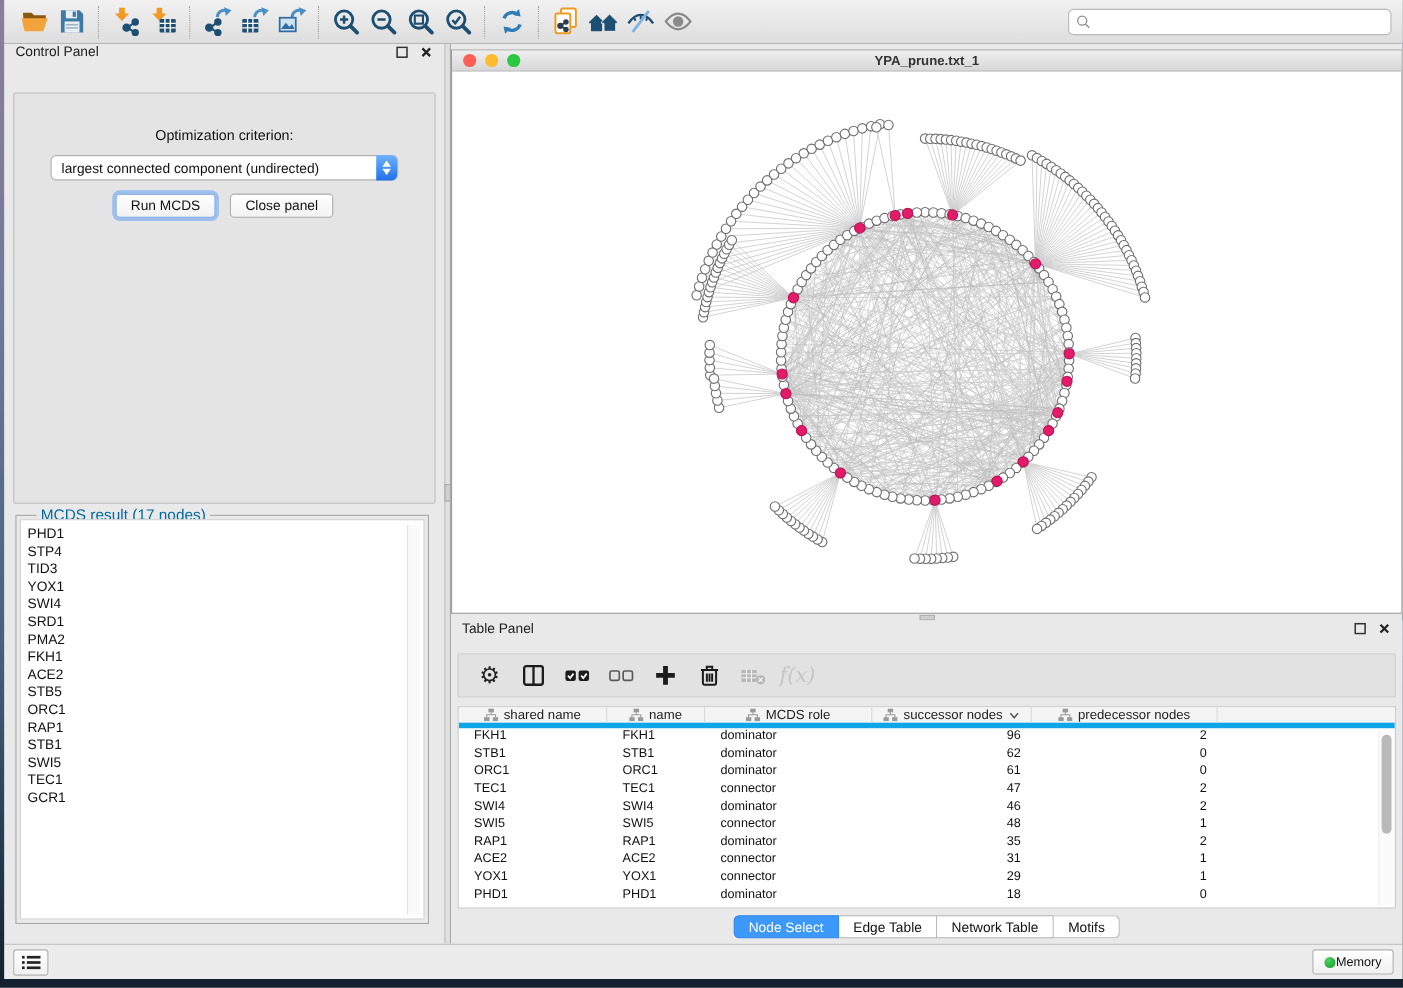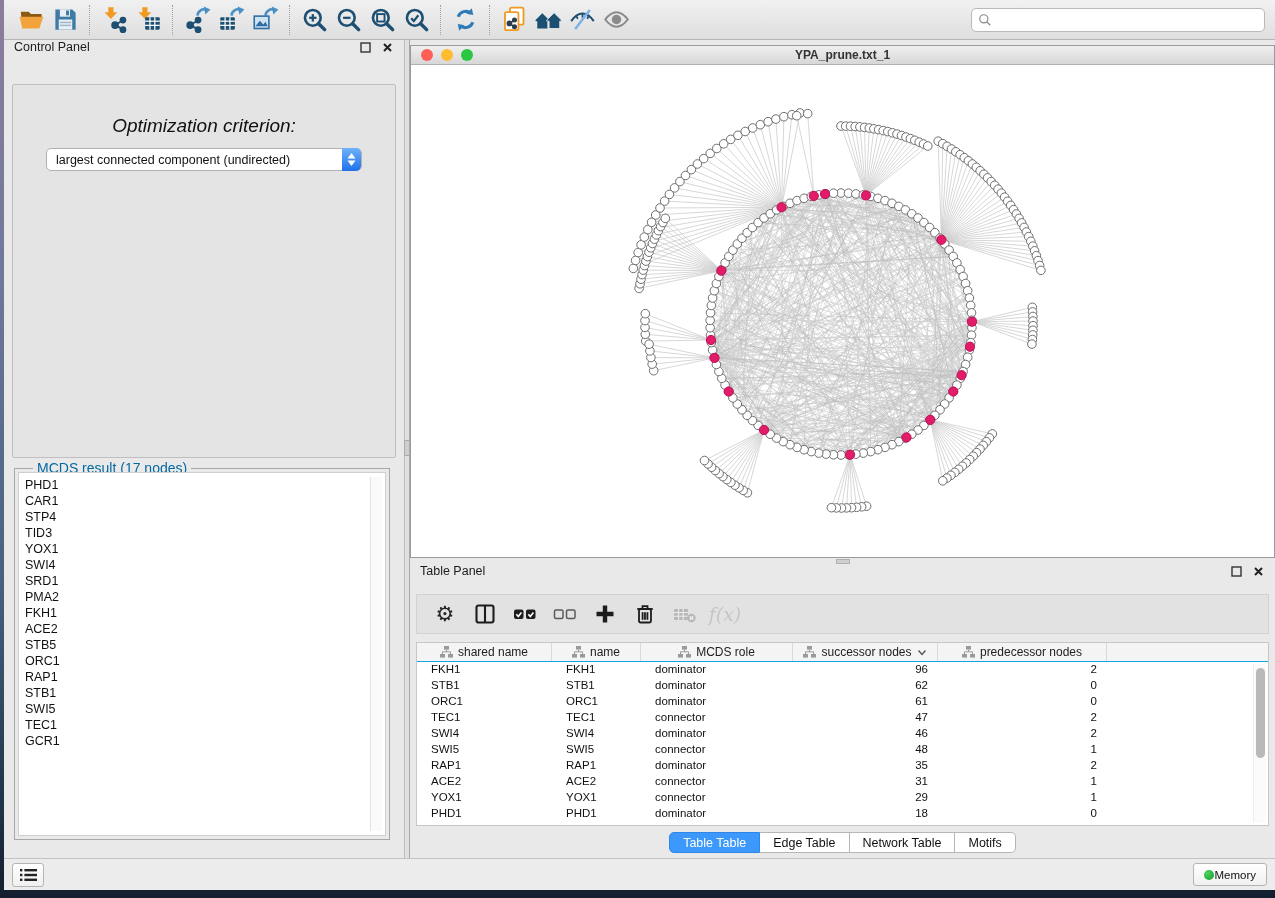--- a/index.html
+++ b/index.html
@@ -25,21 +25,21 @@
   .panel-head .sp { flex:1; }
   .mini-ic { width:14px; height:14px; display:flex; align-items:center; justify-content:center; margin-left:8px; }
   .cp-tabs { position:absolute; left:0; top:33px; width:100%; display:flex; justify-content:center; z-index:2; }
   .seg { height:21px; padding:0 13px; background:#fff; border:1px solid #b6b6b6; border-left:none;
     font-size:12.5px; display:flex; align-items:center; color:#111; }
   .seg:first-child { border-left:1px solid #b6b6b6; border-radius:5px 0 0 5px; }
   .seg:last-child { border-radius:0 5px 5px 0; }
   .seg.active { background:#3c99fb; border-color:#2f86e8; color:#fff; }
   .cp-sub { position:absolute; left:8px; right:8px; top:44px; height:374px;
     background:#e4e4e4; border:1px solid #bfbfbf; border-radius:2px; }
-  .opt-label { margin-top:30px; text-align:center; font-size:19px; color:#111;font-style:italic; }
+  .opt-label { margin-top:30px; text-align:center; font-size:13px; color:#111; }
   .combo { margin:11px auto 0; width:316px; height:23px; background:#fff; border:1px solid #b2b2b2;
     border-radius:5px; display:flex; align-items:center; font-size:12.5px; color:#111; padding-left:9px; position:relative; }
   .combo .cap { position:absolute; right:0; top:-1px; width:19px; height:23px; border-radius:0 5px 5px 0;
     background:linear-gradient(#6fb1fb,#2071ea); display:flex; flex-direction:column; align-items:center; justify-content:center; gap:1px; }
   .btn-row { margin-top:12px; display:flex; justify-content:center; gap:13px; }
   .mac-btn { height:22px; padding:0 13px; background:linear-gradient(#ffffff,#f2f2f2); border:1px solid #adadad;
     border-radius:4px; font-size:12.5px; color:#111; display:flex; align-items:center; }
   .mac-btn.focusring { box-shadow:0 0 0 3px rgba(98,158,248,.55); border-color:#7aa8e8; }
   .groupbox { position:absolute; left:10px; right:14px; top:428px; height:372px; border:1px solid #a8a8a8; }
   .legend { position:absolute; top:-9px; left:18px; background:#e9e9e9; padding:0 4px; font-size:14px; color:#0369a1; }
@@ -66,21 +66,21 @@
 
   
   .tp { position:absolute; left:0; top:524px; width:865px; height:294px; background:#e9e9e9; }
   .tp-toolbar { position:absolute; left:6px; right:6px; top:30px; height:40px; background:#e2e2e2;
     border:1px solid #d2d2d2; display:flex; align-items:center; padding:0 10px; gap:4px; }
   .tpbtn { width:36px; height:32px; display:flex; align-items:center; justify-content:center; }
   .tpbtn.disabled { opacity:.5; }
   .fx { font-family:"DejaVu Serif", serif; font-style:italic; font-size:19px; color:#a9a9a9; }
   .gearchar { font-family:"DejaVu Sans", sans-serif; font-size:21px; color:#252525; line-height:1; }
   .tbl { position:absolute; left:6px; right:6px; top:78px; height:184px; background:#fff; border:1px solid #c7c7c7; overflow:hidden; }
-  .thead { display:flex; height:19px; border-bottom:1px solid #0ea5e9; background:#f4f4f4; }
+  .thead { display:flex; height:19px; border-bottom:5px solid #0ea5e9; background:#f4f4f4; }
   .th { display:flex; align-items:center; justify-content:center; gap:5px; font-size:12px; color:#222;
     border-right:1px solid #d9d9d9; height:100%; }
   .trow { display:flex; height:16px; }
   .td { font-size:11.5px; color:#111; padding:1px 0 0 14px; white-space:nowrap; overflow:hidden; }
   .td.num { text-align:right; padding:1px 10px 0 0; }
   .vscroll { position:absolute; top:21px; right:2px; width:13px; bottom:2px; background:#fbfbfb; border-left:1px solid #eee; }
   .vthumb { position:absolute; left:2px; top:4px; width:9px; height:90px; background:#b9b9b9; border-radius:5px; }
   .tp-tabs { position:absolute; left:0; right:0; top:268px; display:flex; justify-content:center; }
 
   
@@ -279,27 +279,30 @@
         <span>largest connected component (undirected)</span>
         <span class="cap">
           <svg width="9" height="6" viewBox="0 0 9 6">
               <path d="M4.5 0L8.5 5.5H0.5z" fill="#fff"></path>
             </svg>
           <svg width="9" height="6" viewBox="0 0 9 6">
               <path d="M4.5 6L0.5 0.5H8.5z" fill="#fff"></path>
             </svg>
         </span>
       </div>
+      <div class="btn-row">
+        <div class="mac-btn focusring">Run MCDS</div>
+        <div class="mac-btn">Close panel</div>
+      </div>
     </div>
     <div class="groupbox">
       <div class="legend">MCDS result (17 nodes)</div>
       <div class="mcds-list" id="mcds-list">
         <div class="mcds-track"></div>
       <div class="mcds-item">PHD1</div>
-          <div class="mcds-item">CAR1</div>
           <div class="mcds-item">STP4</div>
           <div class="mcds-item">TID3</div>
           <div class="mcds-item">YOX1</div>
           <div class="mcds-item">SWI4</div>
           <div class="mcds-item">SRD1</div>
           <div class="mcds-item">PMA2</div>
           <div class="mcds-item">FKH1</div>
           <div class="mcds-item">ACE2</div>
           <div class="mcds-item">STB5</div>
           <div class="mcds-item">ORC1</div>
@@ -1491,21 +1494,21 @@
               <div class="td" style="width: 152px;">dominator</div>
               <div class="td num" style="width: 145px;">18</div>
               <div class="td num" style="width: 169px;">0</div>
             </div>
           </div>
         <div class="vscroll">
             <div class="vthumb"></div>
           </div>
       </div>
       <div class="tp-tabs" id="tp-tabs">
-          <div class="seg active">Table Table</div>
+          <div class="seg active">Node Select</div>
           <div class="seg">Edge Table</div>
           <div class="seg">Network Table</div>
           <div class="seg">Motifs</div>
         </div>
     </div>
   </div>
 
   <div class="statusbar">
     <div class="listbtn">
       <svg width="17" height="14" viewBox="0 0 17 14">

